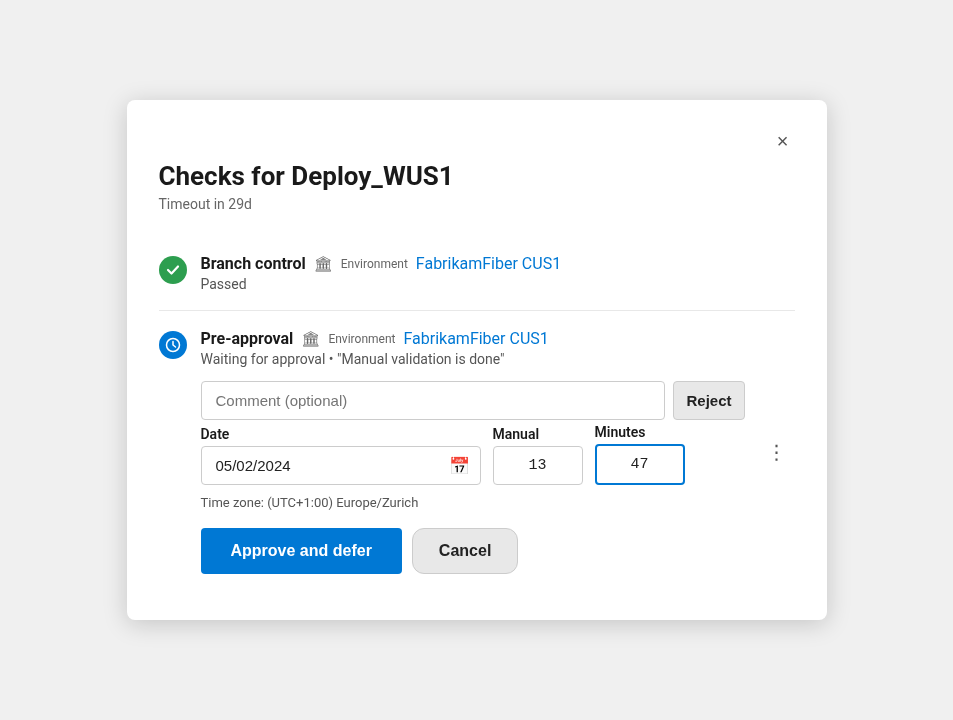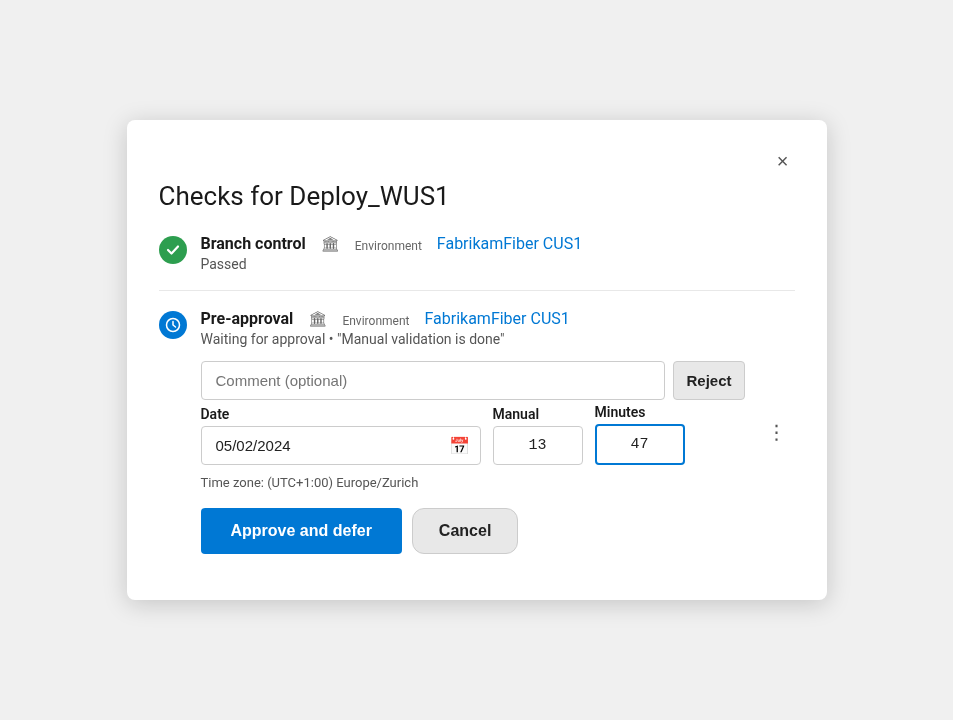--- a/index.html
+++ b/index.html
@@ -20,21 +20,21 @@
       position: relative;
     }
     .modal-header {
       display: flex;
       justify-content: space-between;
       align-items: flex-start;
       margin-bottom: 4px;
     }
     .modal-title {
       font-size: 26px;
-      font-weight: 400;
+      font-weight: 700;
       color: #1a1a1a;
       line-height: 1.2;
       margin-top: 33px;
     }
     .modal-subtitle {
       font-size: 14px;
       color: #666;
       margin-top: 4px;
       margin-bottom: 20px;
     }
@@ -85,22 +85,22 @@
     }
     .clock-icon svg {
       width: 16px;
       height: 16px;
     }
     .section-content {
       flex: 1;
     }
     .section-title-row {
       display: flex;
-      align-items: flex-end;
-      gap: 15px;
+      align-items: center;
+      gap: 8px;
       flex-wrap: wrap;
     }
     .section-name {
       font-size: 16px;
       font-weight: 700;
       color: #1a1a1a;
     }
     .env-icon {
       color: #666;
       font-size: 15px;
@@ -244,20 +244,21 @@
     }
   </style>
 </head>
 <body>
 
 <div class="modal">
 
   <div class="modal-header">
     <div>
       <div class="modal-title">Checks for Deploy_WUS1</div>
+      <div class="modal-subtitle">Timeout in 29d</div>
     </div>
     <button class="close-btn">×</button>
   </div>
 
   <div class="section">
     <div class="check-icon">
       <svg viewBox="0 0 16 16" fill="none" xmlns="http://www.w3.org/2000/svg">
         <path d="M3 8l3.5 3.5 6.5-7" stroke="white" stroke-width="2.2" stroke-linecap="round" stroke-linejoin="round"></path>
       </svg>
     </div>

